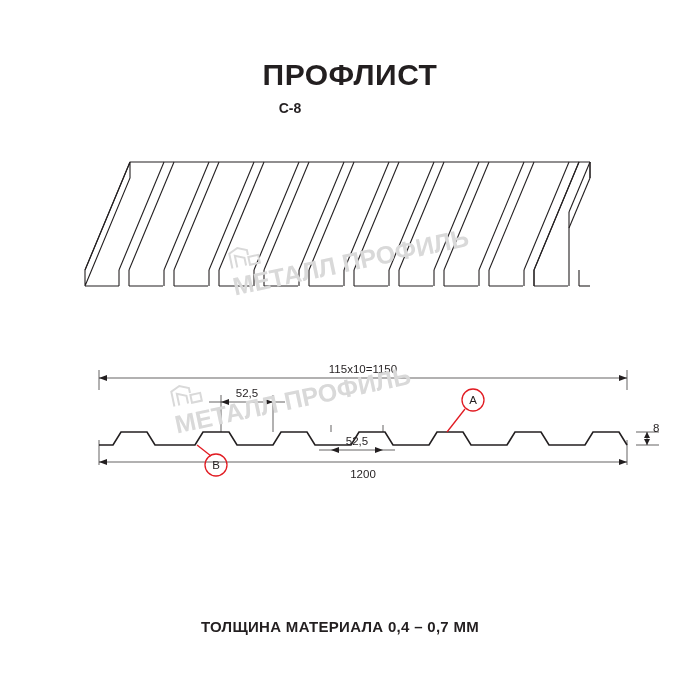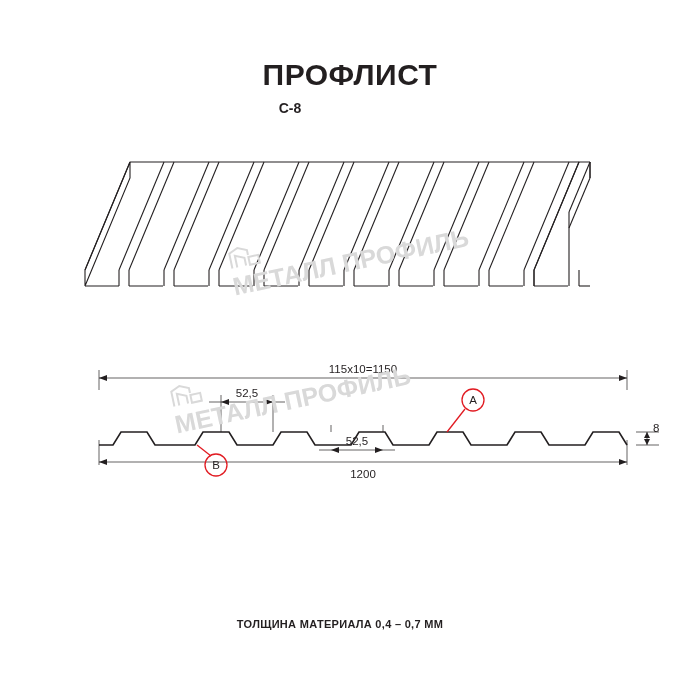--- a/index.html
+++ b/index.html
@@ -54,21 +54,21 @@
     left: 61px;
     width: 600px;
     height: 145px;
   }
   .footnote {
     position: absolute;
     top: 618px;
     left: 0;
     width: 680px;
     text-align: center;
-    font-size: 11px;
+    font-size: 15px;
     font-weight: bold;
     letter-spacing: 0.3px;
     color: #231f20;
   }
   .wm {
     position: absolute;
     pointer-events: none;
     user-select: none;
     color: #d9d9d9;
     font-weight: bold;

